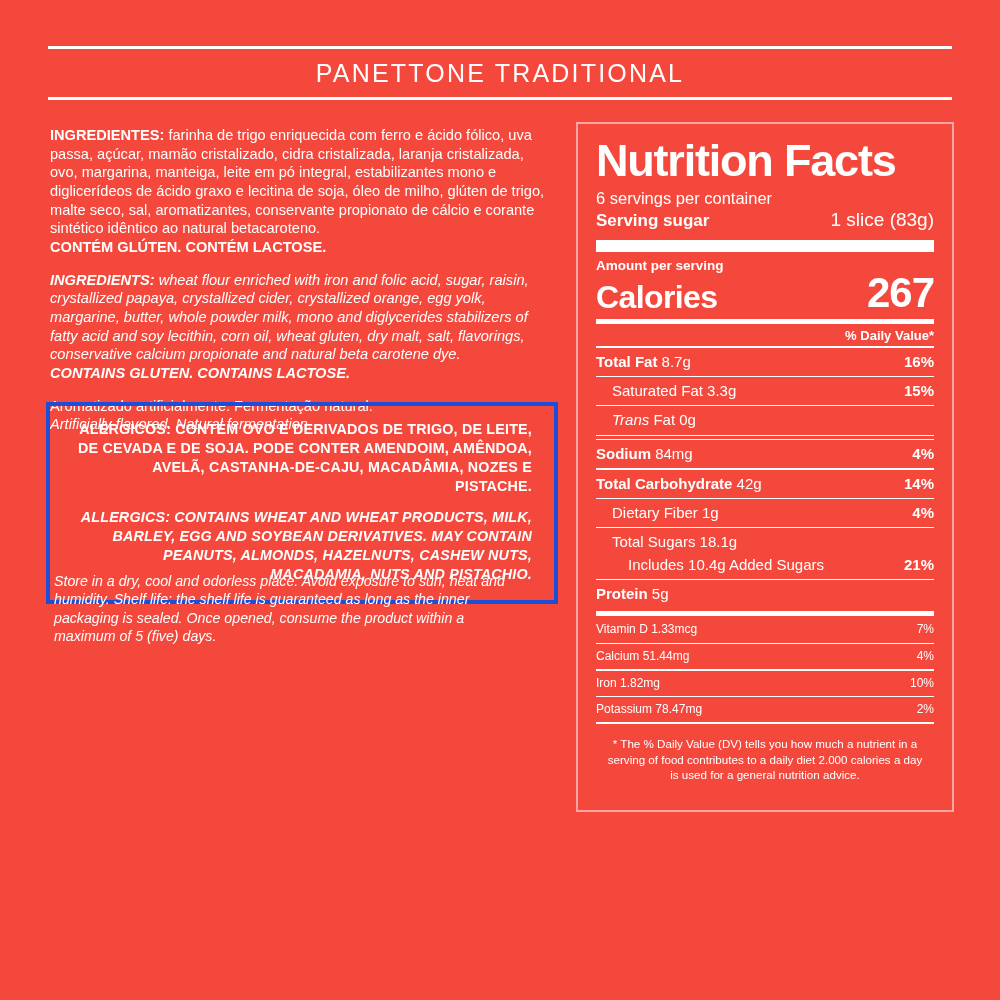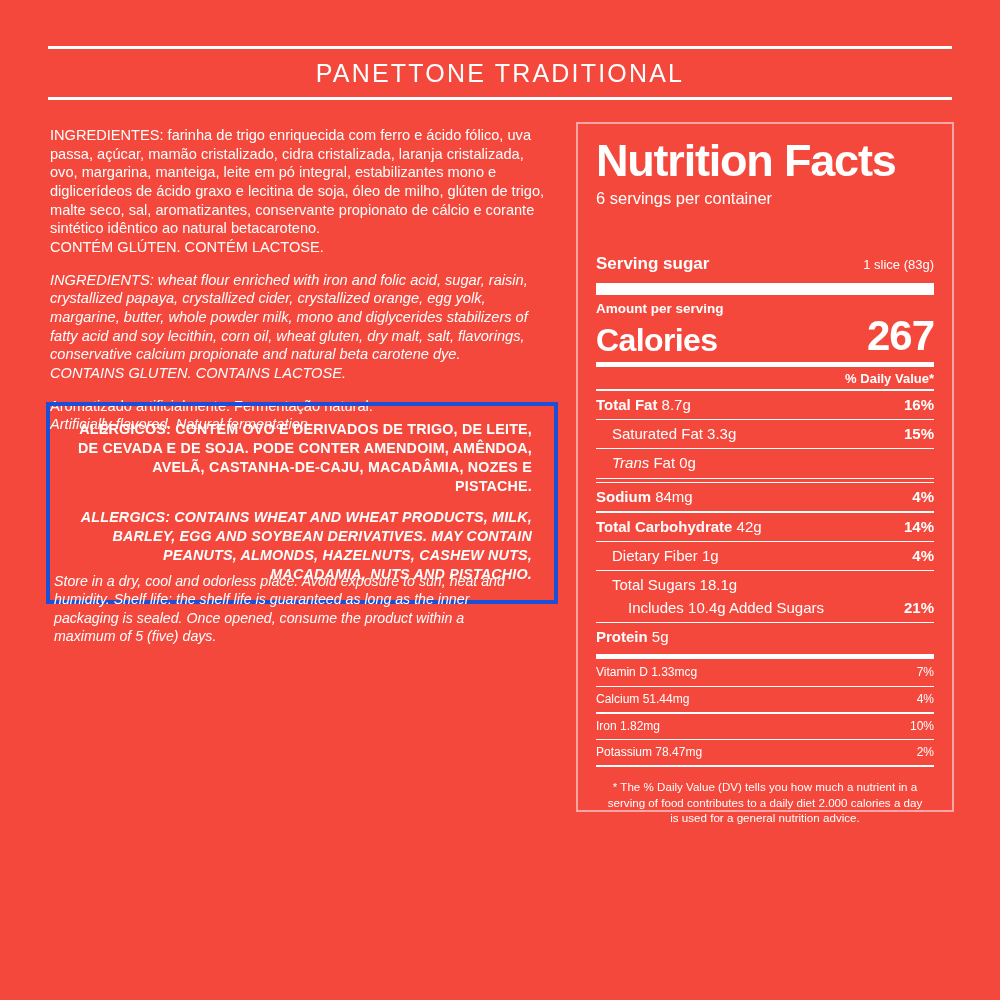--- a/index.html
+++ b/index.html
@@ -51,21 +51,21 @@
     width: 500px;
   }
   .para {
     font-size: 14.6px;
     line-height: 1.28;
     margin: 0 0 0 0;
   }
   .para.ing {
     margin-bottom: 14px;
   }
-  .b { font-weight: 400; margin-top: 9px; }
+  .b { font-weight: 700; margin-top: 9px; }
 
   .para-en {
     font-style: italic;
     margin-bottom: 14px;
   }
   .para-flavor {
     margin-bottom: 18px;
   }
   .para-flavor .line2 { font-style: italic; }
 
@@ -133,22 +133,21 @@
   .nf-serving-size-row {
     display: flex;
     justify-content: space-between;
     align-items: baseline;
     font-size: 17px;
     font-weight: 700;
     margin-top: 1px;
   }
   .nf-serving-size-row .val {
     font-weight: 400;
-    font-size: 13px;
-    margin-top: 48px;
+    font-size: 19px;
   }
   .rule-thick {
     height: 12px;
     background: #ffffff;
     margin: 9px 0 7px 0;
   }
   .rule-med {
     height: 5px;
     background: #ffffff;
     margin: 6px 0 4px 0;

